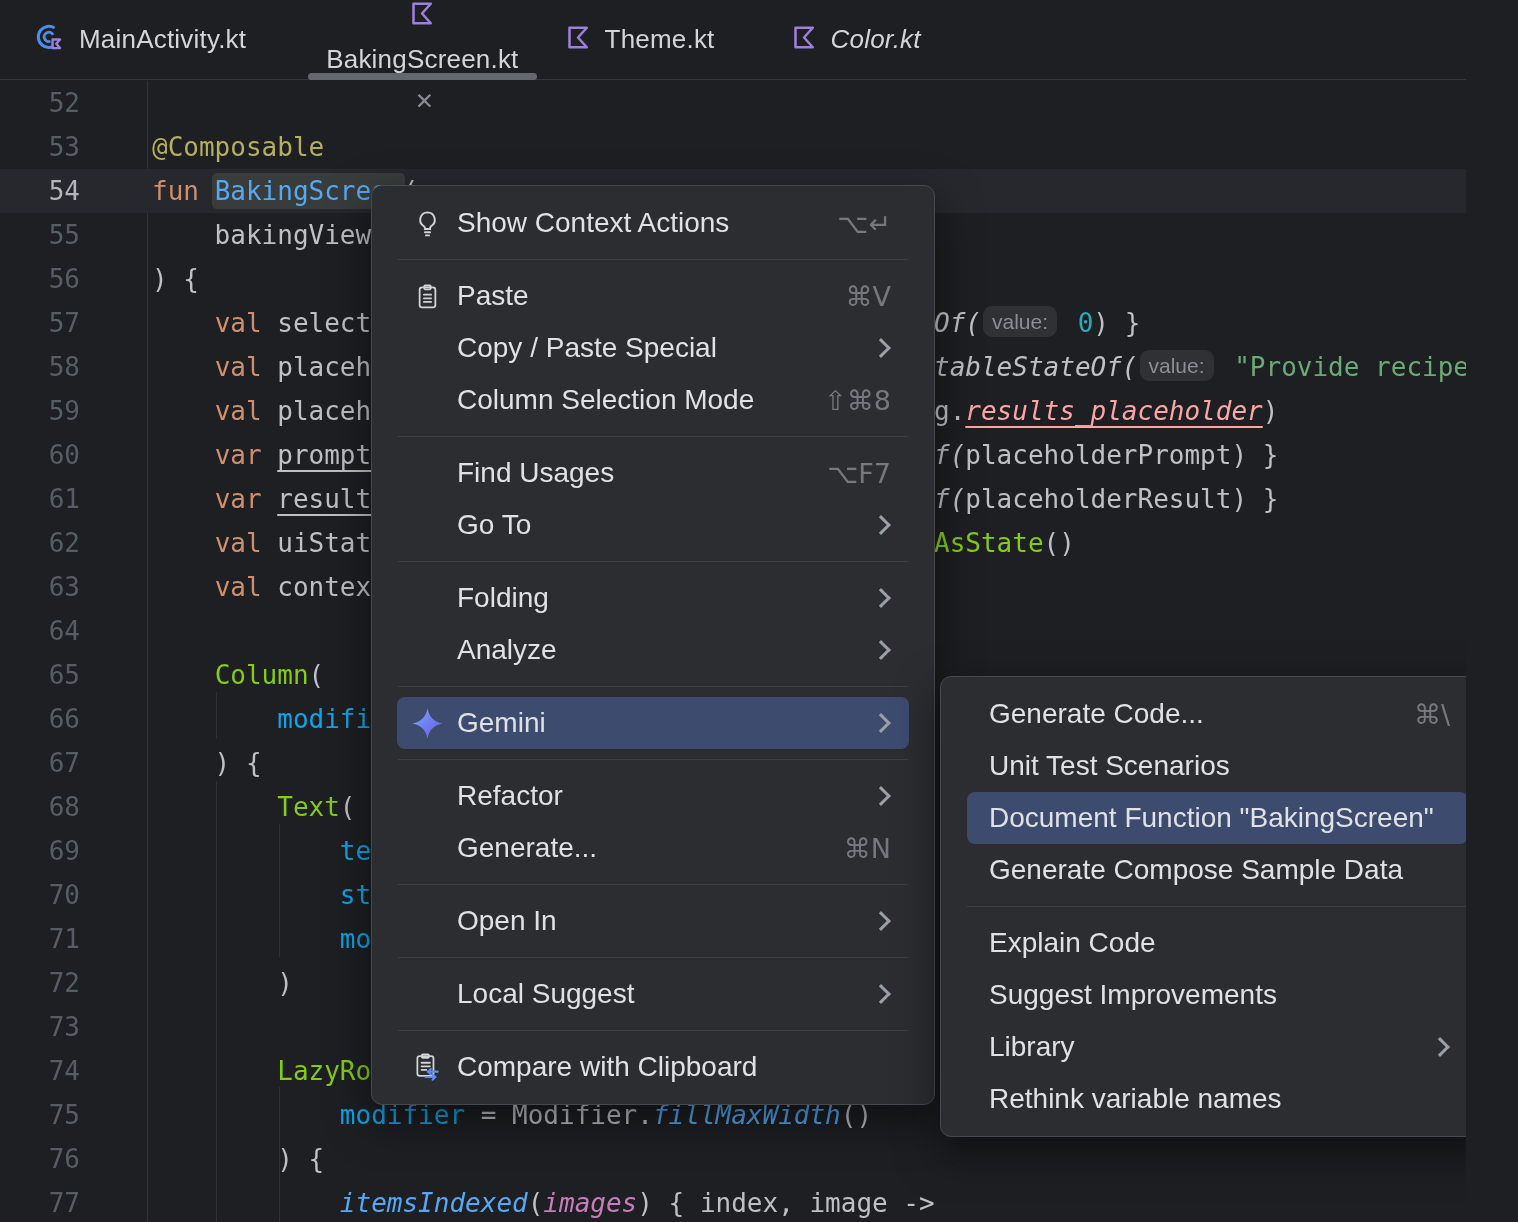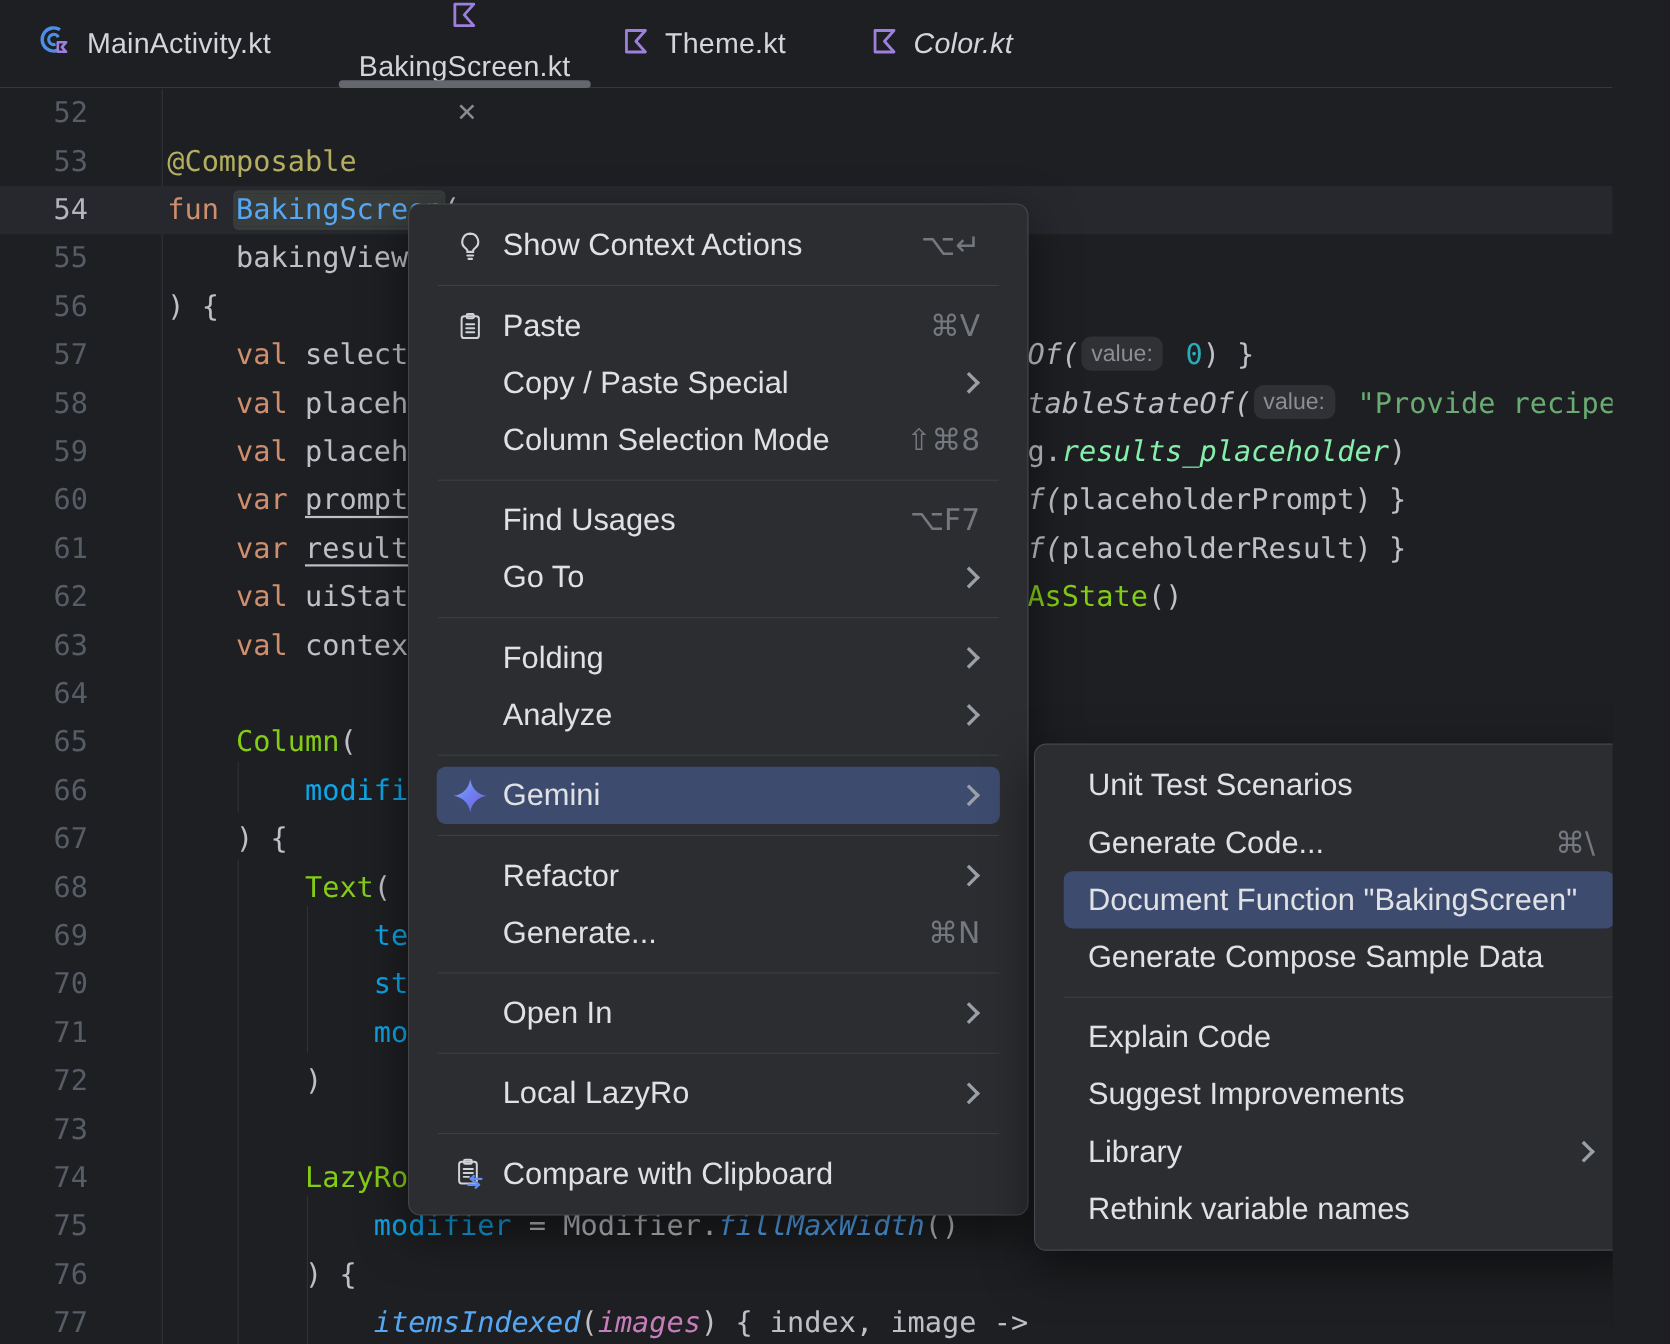--- a/index.html
+++ b/index.html
@@ -20,21 +20,21 @@
   .row{position:relative;display:flex;height:44px;}
   .row.current{background:#26282e;}
   .ln{width:80px;flex:none;text-align:right;color:#575d66;
       font:26px/44px "DejaVu Sans Mono",monospace;}
   .row.current .ln{color:#b2b5bc;}
   .code{margin-left:72px;font:26px/44px "DejaVu Sans Mono",monospace;white-space:pre;color:#bec0c6;}
   .frag{position:absolute;left:934px;font:26px/44px "DejaVu Sans Mono",monospace;white-space:pre;color:#bec0c6;z-index:2;}
   .guide{position:absolute;width:1px;background:#2e3135;}
   .kw{color:#cf8e6d}.ann{color:#b3ae60}
   .comp{color:#84cc16}.named{color:#0ea5e9}.str{color:#6aab73}.num{color:#2aacb8}
-  .res{color:#86efac;font-style:italic;text-underline-offset:6px;}
+  .res{color:#fca5a5;font-style:italic;text-decoration:underline;text-underline-offset:6px;}
   .pink{color:#c77dbb;font-style:italic}.ext{color:#56a8f5;font-style:italic}
   .itpl{font-style:italic}
   .undp{text-decoration:underline;text-underline-offset:6px;}
   .fnbox{color:#56a8f5;background:#383d3c;box-shadow:0 0 0 3px #383d3c;border-radius:2px;}
   .hint{display:inline-block;background:#2f3135;color:#8b8e94;font-size:21px;line-height:31px;
         padding:0 9px;border-radius:9px;vertical-align:3px;margin:0 5px 0 2px;
         font-family:"Liberation Sans",sans-serif;}
   
   .menu{position:absolute;background:#2b2d30;border:1px solid #46484d;border-radius:11px;
         padding:11px 16px;box-shadow:0 16px 44px rgba(0,0,0,.5);box-sizing:border-box;
@@ -311,21 +311,21 @@
       <div class="mi">
         <span class="ic"></span>
         <span class="lbl">Open In</span>
         <span class="right">
           <span class="chev"></span>
         </span>
       </div>
       <div class="sep"></div>
       <div class="mi">
         <span class="ic"></span>
-        <span class="lbl">Local LazyRo</span>
+        <span class="lbl">Local Suggest</span>
         <span class="right">
           <span class="chev"></span>
         </span>
       </div>
       <div class="sep"></div>
       <div class="mi">
         <span class="ic">
           <svg width="31" height="31" viewBox="0 0 26 26" fill="none" stroke="#d0d3d8" stroke-width="1.5" stroke-linecap="round">
             <rect x="4.5" y="3.5" width="13.5" height="16.5" rx="2"></rect>
             <rect x="8.2" y="2" width="6" height="3" rx="1"></rect>
@@ -336,27 +336,27 @@
               <path d="M11.5 21h8"></path>
               <path d="M17.2 18.8l2.3 2.2-2.3 2.2"></path>
             </g>
           </svg>
         </span>
         <span class="lbl">Compare with Clipboard</span>
       </div>
     </div>
   <div class="menu menu2" id="submenu" style="left:940px;top:676px;width:555px;z-index:40;">
       <div class="mi">
+        <span class="lbl">Generate Code...</span>
+        <span class="right">
+          <span class="shortcut">⌘\</span>
+        </span>
+      </div>
+      <div class="mi">
         <span class="lbl">Unit Test Scenarios</span>
-      </div>
-      <div class="mi">
-        <span class="lbl">Generate Code...</span>
-        <span class="right">
-          <span class="shortcut">⌘\</span>
-        </span>
       </div>
       <div class="mi selected">
         <span class="lbl">Document Function "BakingScreen"</span>
       </div>
       <div class="mi">
         <span class="lbl">Generate Compose Sample Data</span>
       </div>
       <div class="sep"></div>
       <div class="mi">
         <span class="lbl">Explain Code</span>

